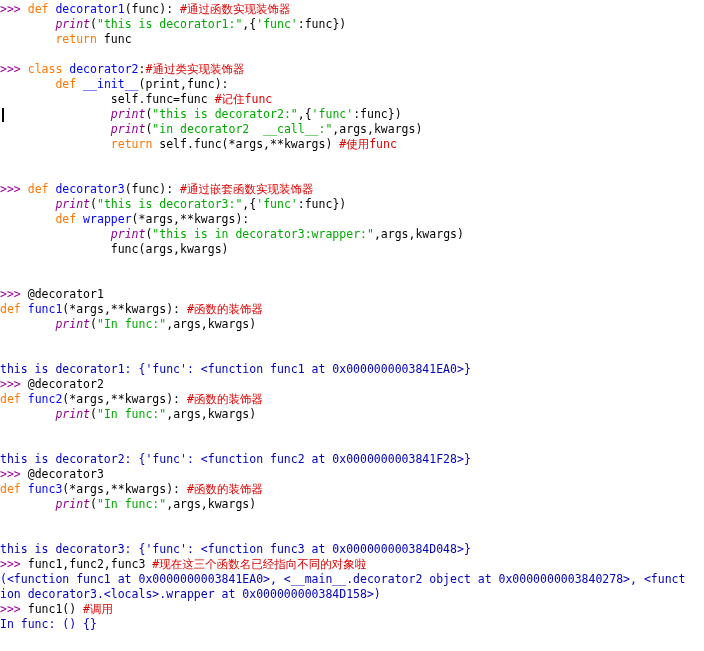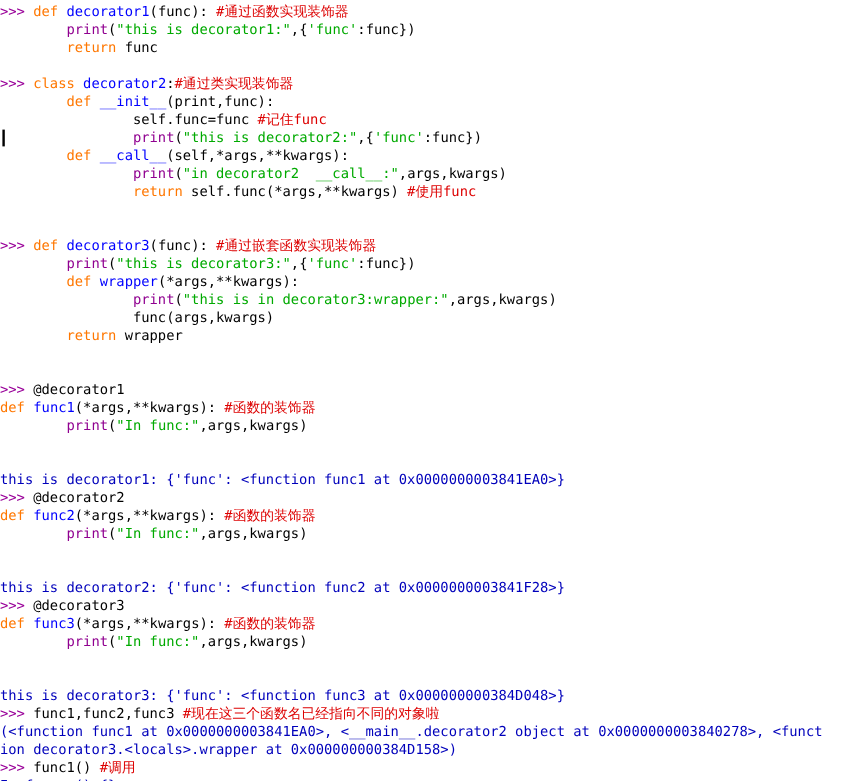--- a/index.html
+++ b/index.html
@@ -31,21 +31,21 @@
     height: 15px;
     letter-spacing: 0px;
     color: #000000;
   }
   .line.blank {
     height: 15px;
   }
   
   .t-prompt   { color: #990099; }
   .t-keyword  { color: #FF7700; }
-  .t-builtin  { color: #900090; }
+  .t-builtin  { color: #900090; font-style: italic; }
   .t-definition { color: #0000FF; }
   .t-string   { color: #00AA00; }
   .t-comment  { color: #DD0000; }
   .t-output   { color: #0000BB; text-align: center; }
   .t-plain    { color: #000000; }
 
   
   #caret {
     position: absolute;
     left: 2px;
@@ -61,31 +61,29 @@
 <div id="shell">
   <div id="shell-lines">
       <div class="line"><span class="t-prompt">&gt;&gt;&gt; </span><span class="t-keyword">def</span><span class="t-plain"> </span><span class="t-definition">decorator1</span><span class="t-plain">(func): </span><span class="t-comment">#通过函数实现装饰器</span></div>
       <div class="line"><span class="t-plain">        </span><span class="t-builtin">print</span><span class="t-plain">(</span><span class="t-string">"this is decorator1:"</span><span class="t-plain">,{</span><span class="t-string">'func'</span><span class="t-plain">:func})</span></div>
       <div class="line"><span class="t-plain">        </span><span class="t-keyword">return</span><span class="t-plain"> func</span></div>
       <div class="line blank">&nbsp;</div>
       <div class="line"><span class="t-prompt">&gt;&gt;&gt; </span><span class="t-keyword">class</span><span class="t-plain"> </span><span class="t-definition">decorator2</span><span class="t-plain">:</span><span class="t-comment">#通过类实现装饰器</span></div>
       <div class="line"><span class="t-plain">        </span><span class="t-keyword">def</span><span class="t-plain"> </span><span class="t-definition">__init__</span><span class="t-plain">(print,func):</span></div>
       <div class="line"><span class="t-plain">                self.func=func </span><span class="t-comment">#记住func</span></div>
       <div class="line"><span class="t-plain">                </span><span class="t-builtin">print</span><span class="t-plain">(</span><span class="t-string">"this is decorator2:"</span><span class="t-plain">,{</span><span class="t-string">'func'</span><span class="t-plain">:func})</span></div>
-      <div class="line"><span class="t-plain">        </span><span class="t-keyword">def</span><span class="t-plain"> </span><span class="t-definition">__call__</span><span class="t-plain">(self,*args,**kwargs):</span></div>
       <div class="line"><span class="t-plain">                </span><span class="t-builtin">print</span><span class="t-plain">(</span><span class="t-string">"in decorator2  __call__:"</span><span class="t-plain">,args,kwargs)</span></div>
       <div class="line"><span class="t-plain">                </span><span class="t-keyword">return</span><span class="t-plain"> self.func(*args,**kwargs) </span><span class="t-comment">#使用func</span></div>
       <div class="line blank">&nbsp;</div>
       <div class="line blank">&nbsp;</div>
       <div class="line"><span class="t-prompt">&gt;&gt;&gt; </span><span class="t-keyword">def</span><span class="t-plain"> </span><span class="t-definition">decorator3</span><span class="t-plain">(func): </span><span class="t-comment">#通过嵌套函数实现装饰器</span></div>
       <div class="line"><span class="t-plain">        </span><span class="t-builtin">print</span><span class="t-plain">(</span><span class="t-string">"this is decorator3:"</span><span class="t-plain">,{</span><span class="t-string">'func'</span><span class="t-plain">:func})</span></div>
       <div class="line"><span class="t-plain">        </span><span class="t-keyword">def</span><span class="t-plain"> </span><span class="t-definition">wrapper</span><span class="t-plain">(*args,**kwargs):</span></div>
       <div class="line"><span class="t-plain">                </span><span class="t-builtin">print</span><span class="t-plain">(</span><span class="t-string">"this is in decorator3:wrapper:"</span><span class="t-plain">,args,kwargs)</span></div>
       <div class="line"><span class="t-plain">                func(args,kwargs)</span></div>
-      <div class="line"><span class="t-plain">        </span><span class="t-keyword">return</span><span class="t-plain"> wrapper</span></div>
       <div class="line blank">&nbsp;</div>
       <div class="line blank">&nbsp;</div>
       <div class="line"><span class="t-prompt">&gt;&gt;&gt; </span><span class="t-plain">@decorator1</span></div>
       <div class="line"><span class="t-keyword">def</span><span class="t-plain"> </span><span class="t-definition">func1</span><span class="t-plain">(*args,**kwargs): </span><span class="t-comment">#函数的装饰器</span></div>
       <div class="line"><span class="t-plain">        </span><span class="t-builtin">print</span><span class="t-plain">(</span><span class="t-string">"In func:"</span><span class="t-plain">,args,kwargs)</span></div>
       <div class="line blank">&nbsp;</div>
       <div class="line blank">&nbsp;</div>
       <div class="line"><span class="t-output">this is decorator1: {'func': &lt;function func1 at 0x0000000003841EA0&gt;}</span></div>
       <div class="line"><span class="t-prompt">&gt;&gt;&gt; </span><span class="t-plain">@decorator2</span></div>
       <div class="line"><span class="t-keyword">def</span><span class="t-plain"> </span><span class="t-definition">func2</span><span class="t-plain">(*args,**kwargs): </span><span class="t-comment">#函数的装饰器</span></div>

